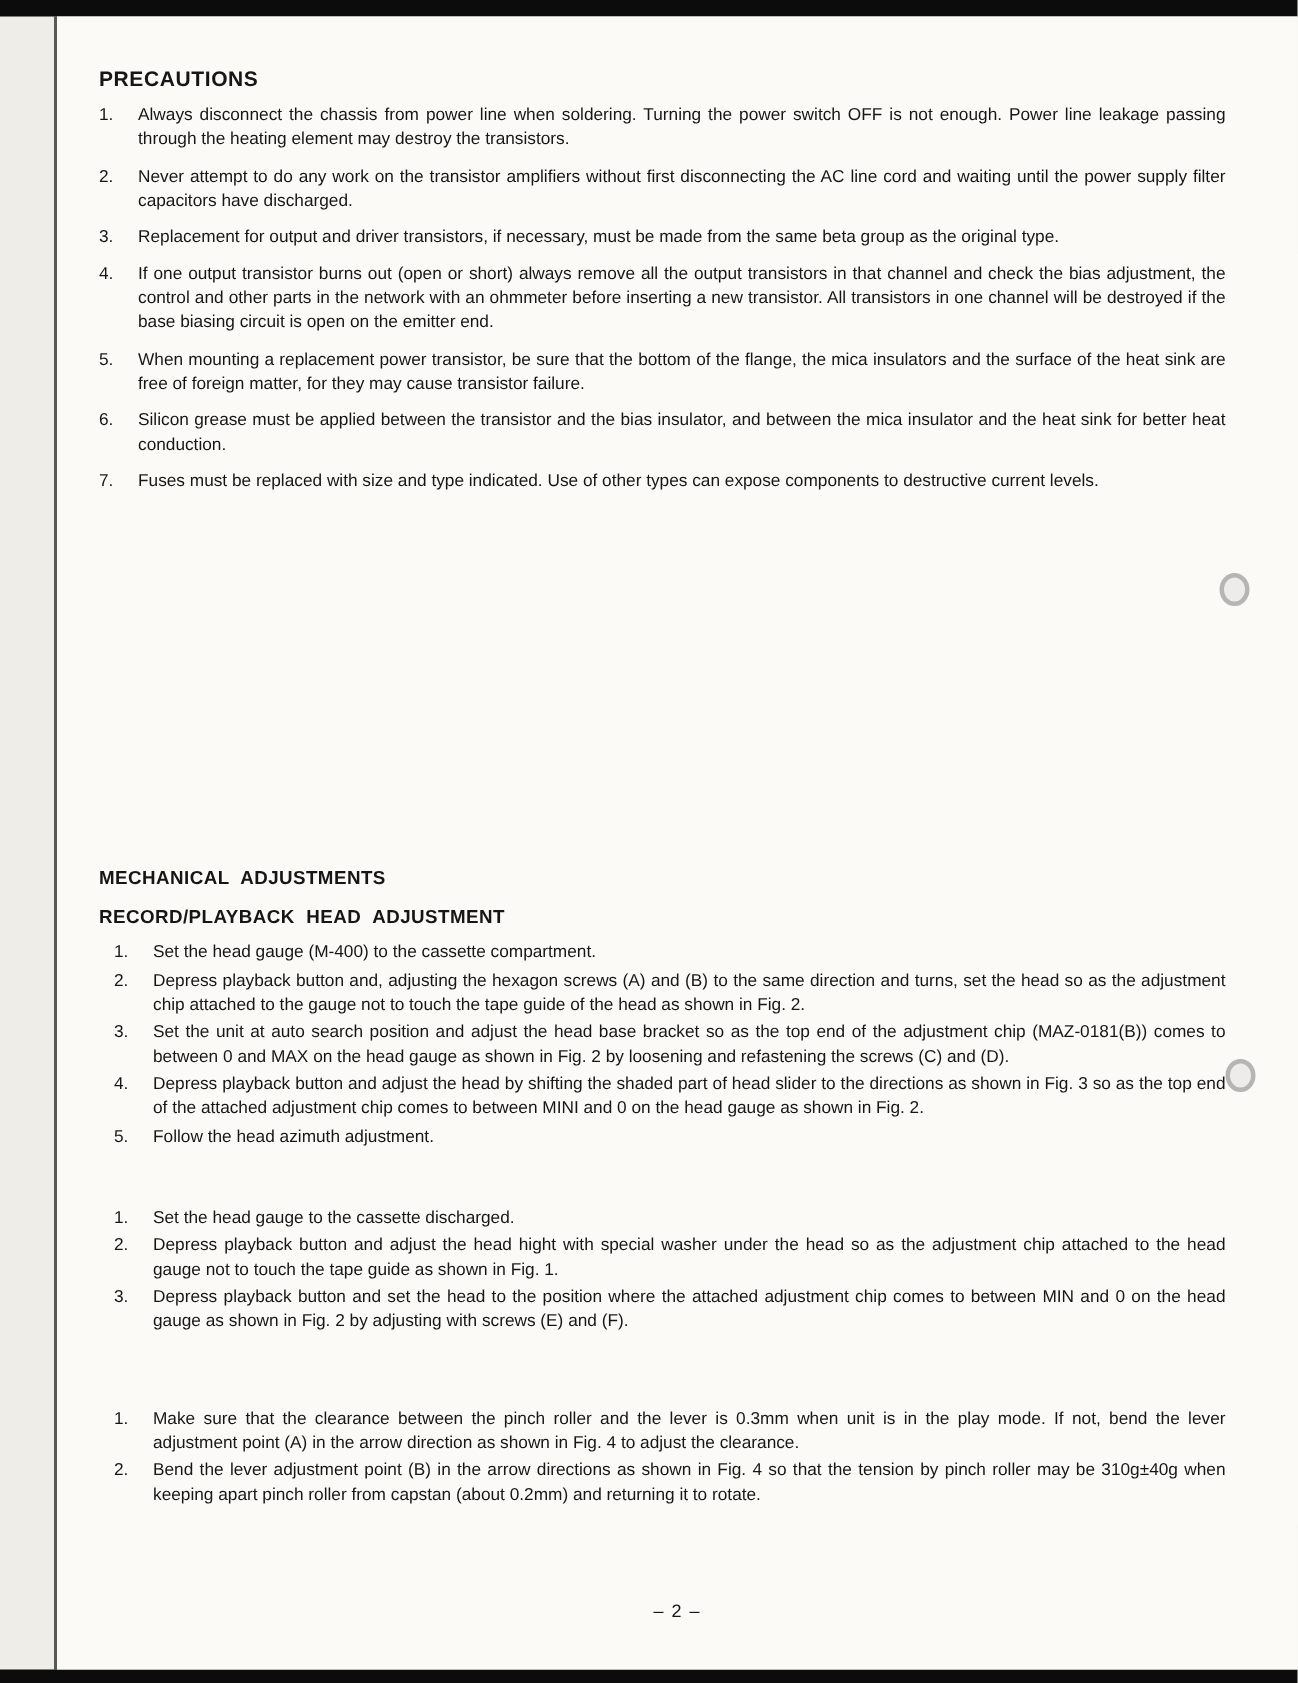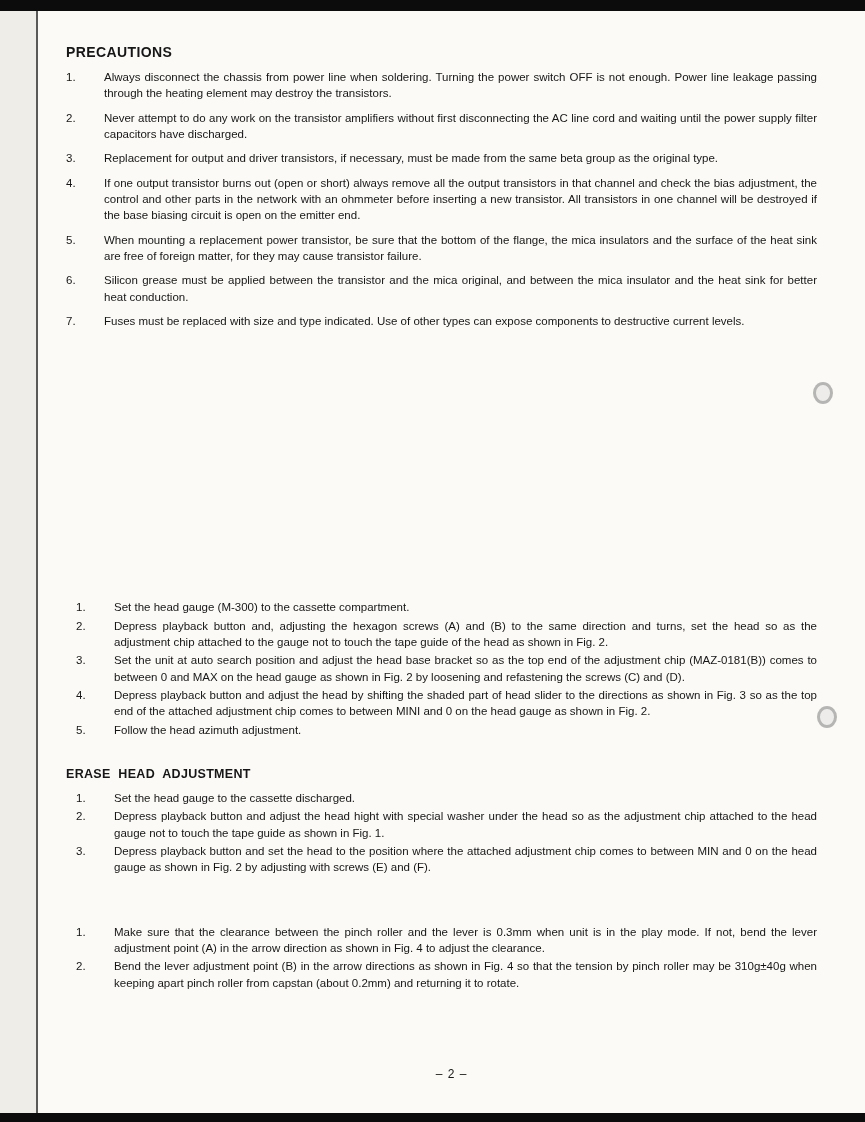--- a/index.html
+++ b/index.html
@@ -34,21 +34,21 @@
   }
   .h-sub {
     font-size:12.5px; font-weight:bold; letter-spacing:0.3px;
     word-spacing:4px;
   }
   .body-text, .li { font-size:11.5px; line-height:1.42; }
   .olist { margin-top:9px; }
   .li { display:flex; margin-bottom:8px; }
   .olist-tight .li { margin-bottom:2px; }
   .li .num { flex:0 0 26px; }
-  .li .txt { flex:1; text-align:justify;margin-left:12px; }
+  .li .txt { flex:1; text-align:justify; }
   .indent { padding-left:10px; }
   .big-gap { height:222px; }
   .gap-sm { height:12px; }
   .gap-md { height:27px; }
   .gap-lg { height:37px; }
   .after-main { height:19px; }
   .page-number {
     position:absolute; bottom:32px; left:0; right:0;
     text-align:center; font-size:12px; letter-spacing:1px;
   }
@@ -87,37 +87,39 @@
     <div class="li">
       <span class="num">4.</span>
       <span class="txt">If one output transistor burns out (open or short) always remove all the output transistors in that channel and check the bias adjustment, the control and other parts in the network with an ohmmeter before inserting a new transistor.  All transistors in one channel will be destroyed if the base biasing circuit is open on the emitter end.</span>
     </div>
     <div class="li">
       <span class="num">5.</span>
       <span class="txt">When mounting a replacement power transistor, be sure that the bottom of the flange, the mica insulators and the surface of the heat sink are free of foreign matter, for they may cause transistor failure.</span>
     </div>
     <div class="li">
       <span class="num">6.</span>
-      <span class="txt">Silicon grease must be applied between the transistor and the mica original, and between the mica insulator and the heat sink for better heat conduction.</span>
+      <span class="txt">Silicon grease must be applied between the transistor and the bias insulator, and between the mica insulator and the heat sink for better heat conduction.</span>
     </div>
     <div class="li">
       <span class="num">7.</span>
       <span class="txt">Fuses must be replaced with size and type indicated.  Use of other types can expose components to destructive current levels.</span>
     </div>
   </div>
 
   <div class="big-gap"></div>
 
   <div class="after-main"></div>
+  <div class="h-sub">MECHANICAL ADJUSTMENTS</div>
   <div class="gap-sm"></div>
+  <div class="h-sub">RECORD/PLAYBACK HEAD ADJUSTMENT</div>
 
   <div class="olist olist-tight indent">
     <div class="li">
       <span class="num">1.</span>
-      <span class="txt">Set the head gauge (M-300) to the cassette compartment.</span>
+      <span class="txt">Set the head gauge (M-400) to the cassette compartment.</span>
     </div>
     <div class="li">
       <span class="num">2.</span>
       <span class="txt">Depress playback button and, adjusting the hexagon screws (A) and (B) to the same direction and turns, set the head so as the adjustment chip attached to the gauge not to touch the tape guide of the head as shown in Fig. 2.</span>
     </div>
     <div class="li">
       <span class="num">3.</span>
       <span class="txt">Set the unit at auto search position and adjust the head base bracket so as the top end of the adjustment chip (MAZ-0181(B)) comes to between 0 and MAX on the head gauge as shown in Fig. 2 by loosening and refastening the screws (C) and (D).</span>
     </div>
     <div class="li">
@@ -125,21 +127,20 @@
       <span class="txt">Depress playback button and adjust the head by shifting the shaded part of head slider to the directions as shown in Fig. 3 so as the top end of the attached adjustment chip comes to between MINI and 0 on the head gauge as shown in Fig. 2.</span>
     </div>
     <div class="li">
       <span class="num">5.</span>
       <span class="txt">Follow the head azimuth adjustment.</span>
     </div>
   </div>
 
   <div class="gap-md"></div>
 
-  <div class="h-sub">ERASE HEAD ADJUSTMENT</div>
 
   <div class="olist olist-tight indent">
     <div class="li">
       <span class="num">1.</span>
       <span class="txt">Set the head gauge to the cassette discharged.</span>
     </div>
     <div class="li">
       <span class="num">2.</span>
       <span class="txt">Depress playback button and adjust the head hight with special washer under the head so as the adjustment chip attached to the head gauge not to touch the tape guide as shown in Fig. 1.</span>
     </div>

